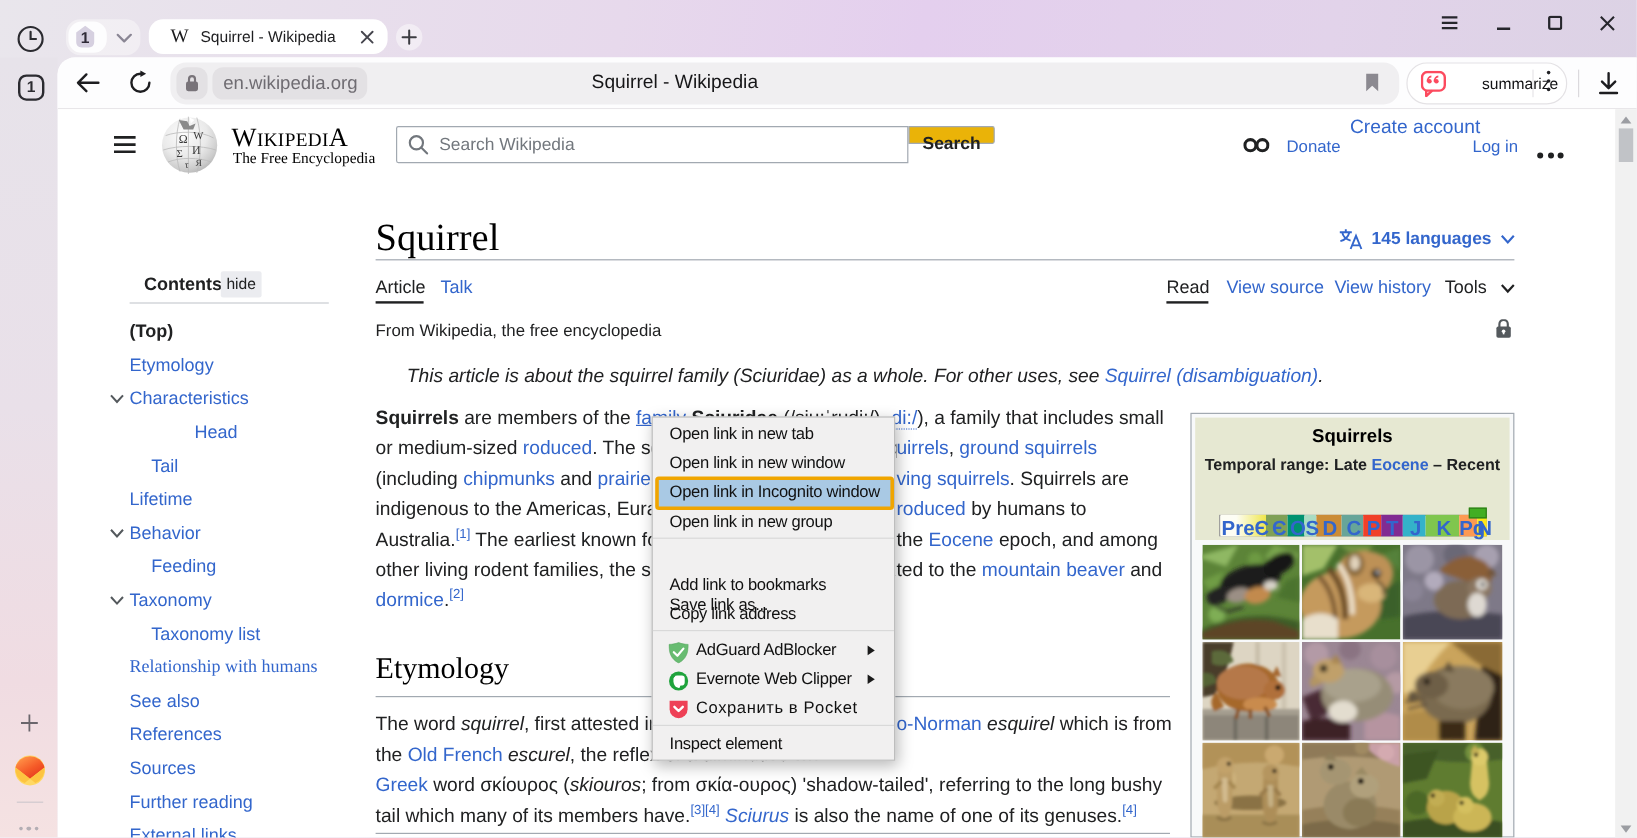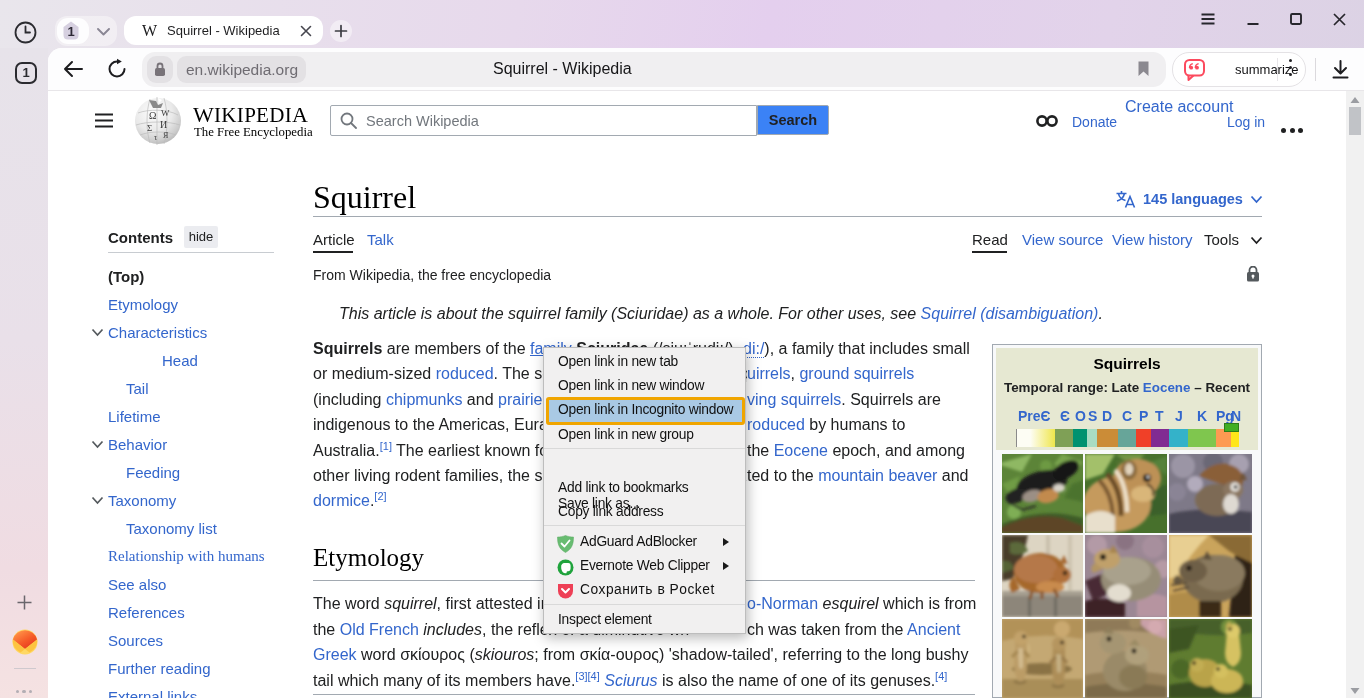--- a/index.html
+++ b/index.html
@@ -25,21 +25,21 @@
   .lft { display:inline-block; width:434px; overflow:hidden; white-space:nowrap; vertical-align:top; }
   .tail { position:absolute; top:0; left:434px; white-space:nowrap; }
   
   #menu { left:543px; top:347px; width:203px; height:287px; background:#f1f0f0; border:1px solid #bdbdbd;
           box-shadow:2px 4px 12px rgba(0,0,0,0.28); font-size:13.8px; letter-spacing:-0.25px; color:#111; }
   .mi { position:absolute; left:14px; height:24px; line-height:24px; white-space:nowrap; }
   .msep { position:absolute; left:0; width:201px; height:1px; background:#d9d9d9; }
   #hl { position:absolute; left:2px; top:49px; width:199px; height:28px; background:#a9c9e4; border:3px solid #f0a500; border-radius:3px; }
   .arrow { position:absolute; width:0; height:0; border-left:6px solid #1a1a1a; border-top:4px solid transparent; border-bottom:4px solid transparent; }
   .seg { position:absolute; top:429px; height:18px; }
-  .seglb { position:absolute; top:408px; font-size:14px; font-weight:600; color:#36c; }
+  .seglb { position:absolute; top:431px; font-size:17px; font-weight:600; color:#36c; }
 </style>
 </head>
 <body>
 
   <div id="rail" class="abs"></div>
   <svg class="abs" style="left:14px;top:21px" width="23" height="23" viewBox="0 0 23 23">
     <circle cx="11.5" cy="11.5" r="10" fill="none" stroke="#2b2b30" stroke-width="1.8"></circle>
     <path d="M11.5 5.5 V11.5 H16" fill="none" stroke="#2b2b30" stroke-width="1.8" stroke-linecap="round"></path>
   </svg>
   <div class="abs" style="left:15px;top:62px;width:22px;height:22px;border:2px solid #2b2b30;border-radius:7px;text-align:center;font-size:13px;font-weight:bold;color:#2b2b30;line-height:18px;">1</div>
@@ -155,41 +155,41 @@
     <path d="M16 2 C12 14 12 34 16 46 M30 1 C34 14 34 34 30 47 M23 0 V48" fill="none" stroke="#bbb" stroke-width="0.7"></path>
     <path d="M15 3 L22 4 L24 8 L29 6 L27 11 L19 11 Z" fill="#8a8a8a"></path>
     <path d="M24 1 L28 3 L25 6 Z" fill="#fff"></path>
     <text x="15" y="22" font-size="10" fill="#3a3a3a" font-family="Liberation Serif,serif">Ω</text>
     <text x="27" y="19" font-size="9" fill="#3a3a3a" font-family="Liberation Serif,serif">W</text>
     <text x="26" y="31" font-size="10" fill="#3a3a3a" font-family="Liberation Serif,serif">И</text>
     <text x="13" y="34" font-size="9" fill="#3a3a3a" font-family="Liberation Serif,serif">Σ</text>
     <text x="29" y="41" font-size="8" fill="#3a3a3a" font-family="Liberation Serif,serif">Я</text>
     <text x="20" y="43" font-size="8" fill="#3a3a3a" font-family="Liberation Serif,serif">τ</text>
   </svg>
-  <div class="abs ser" style="left:193px;top:102px;font-size:22px;color:#000;letter-spacing:0.3px;">W<span style="font-size:21px">IKIPEDI</span>A</div>
+  <div class="abs ser" style="left:193px;top:102px;font-size:22px;color:#000;letter-spacing:0.3px;">W<span style="font-size:16px">IKIPEDI</span>A</div>
   <div class="abs ser" style="left:194px;top:125px;font-size:12.8px;color:#000;">The Free Encyclopedia</div>
   <div class="abs" style="left:330px;top:105px;width:427px;height:31px;border:1px solid #a2a9b1;border-radius:2px 0 0 2px;background:#fff;"></div>
   <svg class="abs" style="left:340px;top:112px" width="17" height="17" viewBox="0 0 17 17">
     <circle cx="7" cy="7" r="5.5" fill="none" stroke="#72777d" stroke-width="1.8"></circle>
     <path d="M11 11 L16 16" stroke="#72777d" stroke-width="1.8" stroke-linecap="round"></path>
   </svg>
   <div class="abs" style="left:366px;top:113px;font-size:14.5px;color:#72777d;">Search Wikipedia</div>
-  <div class="abs" style="left:757px;top:105px;width:72px;height:30px;border:1px solid #a2a9b1;border-radius:0 2px 2px 0;background:#3b82f6;text-align:center;line-height:29px;font-size:14.5px;font-weight:bold;color:#202122;">Search</div>
+  <div class="abs" style="left:757px;top:105px;width:72px;height:15px;border:1px solid #a2a9b1;border-radius:0 2px 2px 0;background:#eab308;text-align:center;line-height:29px;font-size:14.5px;font-weight:bold;color:#202122;">Search</div>
   <svg class="abs" style="left:1036px;top:114px" width="22" height="14" viewBox="0 0 22 14">
     <circle cx="6" cy="7" r="4.6" fill="none" stroke="#202122" stroke-width="2.6"></circle>
     <circle cx="16" cy="7" r="4.6" fill="none" stroke="#202122" stroke-width="2.6"></circle>
   </svg>
   <div class="abs lk" style="left:1072px;top:114px;font-size:14px;">Donate</div>
   <div class="abs lk" style="left:1125px;top:98px;font-size:16px;">Create account</div>
   <div class="abs lk" style="left:1227px;top:114px;font-size:14px;">Log in</div>
   <div class="abs" style="left:1281px;top:119px;">
     <span style="display:inline-block;width:5px;height:5px;border-radius:50%;background:#202122;margin-right:3.6px;"></span><span style="display:inline-block;width:5px;height:5px;border-radius:50%;background:#202122;margin-right:3.6px;"></span><span style="display:inline-block;width:5px;height:5px;border-radius:50%;background:#202122;"></span>
   </div>
 
-  <div class="abs" style="left:108px;top:229px;font-size:15px;font-weight:bold;color:#202122;text-align:center;">Contents</div>
+  <div class="abs" style="left:120px;top:229px;font-size:15px;font-weight:bold;color:#202122;text-align:center;">Contents</div>
   <div class="abs" style="left:184px;top:226px;width:34px;height:22px;background:#ebecf0;border-radius:2px;text-align:center;font-size:13px;color:#202122;line-height:22px;">hide</div>
   <div class="abs" style="left:108px;top:252px;width:166px;height:1px;background:#c8ccd1;"></div>
   <div class="abs" style="left:108px;top:268px;font-size:15px;font-weight:bold;color:#202122;">(Top)</div>
   <div class="side" style="left:108px;top:296px;">Etymology</div>
   <div class="side" style="left:108px;top:324px;">Characteristics</div>
   <div class="side" style="left:126px;top:352px;margin-left:36px;">Head</div>
   <div class="side" style="left:126px;top:380px;">Tail</div>
   <div class="side" style="left:108px;top:408px;">Lifetime</div>
   <div class="side" style="left:108px;top:436px;">Behavior</div>
   <div class="side" style="left:126px;top:464px;">Feeding</div>
@@ -251,21 +251,21 @@
     <div class="ln"><span class="lft">indigenous to the Americas, Eurasia, and Africa, and were int</span><span class="tail"><span class="lk">roduced</span> by humans to</span></div>
     <div class="ln"><span class="lft">Australia.<sup class="lk">[1]</sup> The earliest known fossilized squirrels date from</span><span class="tail">the <span class="lk">Eocene</span> epoch, and among</span></div>
     <div class="ln"><span class="lft">other living rodent families, the squirrels are most closely rela</span><span class="tail">ted to the <span class="lk">mountain beaver</span> and</span></div>
     <div class="ln"><span class="lk">dormice</span>.<sup class="lk">[2]</sup></div>
   </div>
 
   <div class="abs ser" style="left:313px;top:544px;font-size:25px;color:#000;">Etymology</div>
   <div class="abs" style="left:313px;top:580px;width:662px;height:1px;background:#a2a9b1;"></div>
   <div class="para" style="top:591px;line-height:25.7px;">
     <div class="ln"><span class="lft">The word <i>squirrel</i>, first attested in 1327, comes via Angl</span><span class="tail"><span class="lk">o-Norman</span> <i>esquirel</i> which is from</span></div>
-    <div class="ln"><span class="lft">the <span class="lk">Old French</span> <i>includes</i>, the reflex of a diminutive wh</span><span class="tail">ch was taken from the <span class="lk">Ancient</span></span></div>
+    <div class="ln"><span class="lft">the <span class="lk">Old French</span> <i>escurel</i>, the reflex of a diminutive wh</span></div>
     <div class="ln"><span class="lk">Greek</span> word σκίουρος (<i>skiouros</i>; from σκία-ουρος) 'shadow-tailed', referring to the long bushy</div>
     <div class="ln">tail which many of its members have.<sup class="lk">[3][4]</sup> <i class="lk">Sciurus</i> is also the name of one of its genuses.<sup class="lk">[4]</sup></div>
   </div>
   <div class="abs" style="left:313px;top:694px;width:662px;height:1px;background:#a2a9b1;"></div>
 
   <div class="abs" style="left:992px;top:344px;width:270px;height:354px;background:#f8f9fa;border:1px solid #a2a9b1;"></div>
   <div class="abs" style="left:996px;top:348px;width:262px;height:102px;background:#e6e8d2;"></div>
   <div class="abs" style="left:996px;top:355px;width:262px;text-align:center;font-size:15.5px;font-weight:bold;color:#000;">Squirrels</div>
   <div class="abs" style="left:996px;top:380px;width:262px;text-align:center;font-size:13.4px;font-weight:bold;color:#202122;white-space:nowrap;">Temporal range: Late <span class="lk">Eocene</span> – Recent</div>
 

